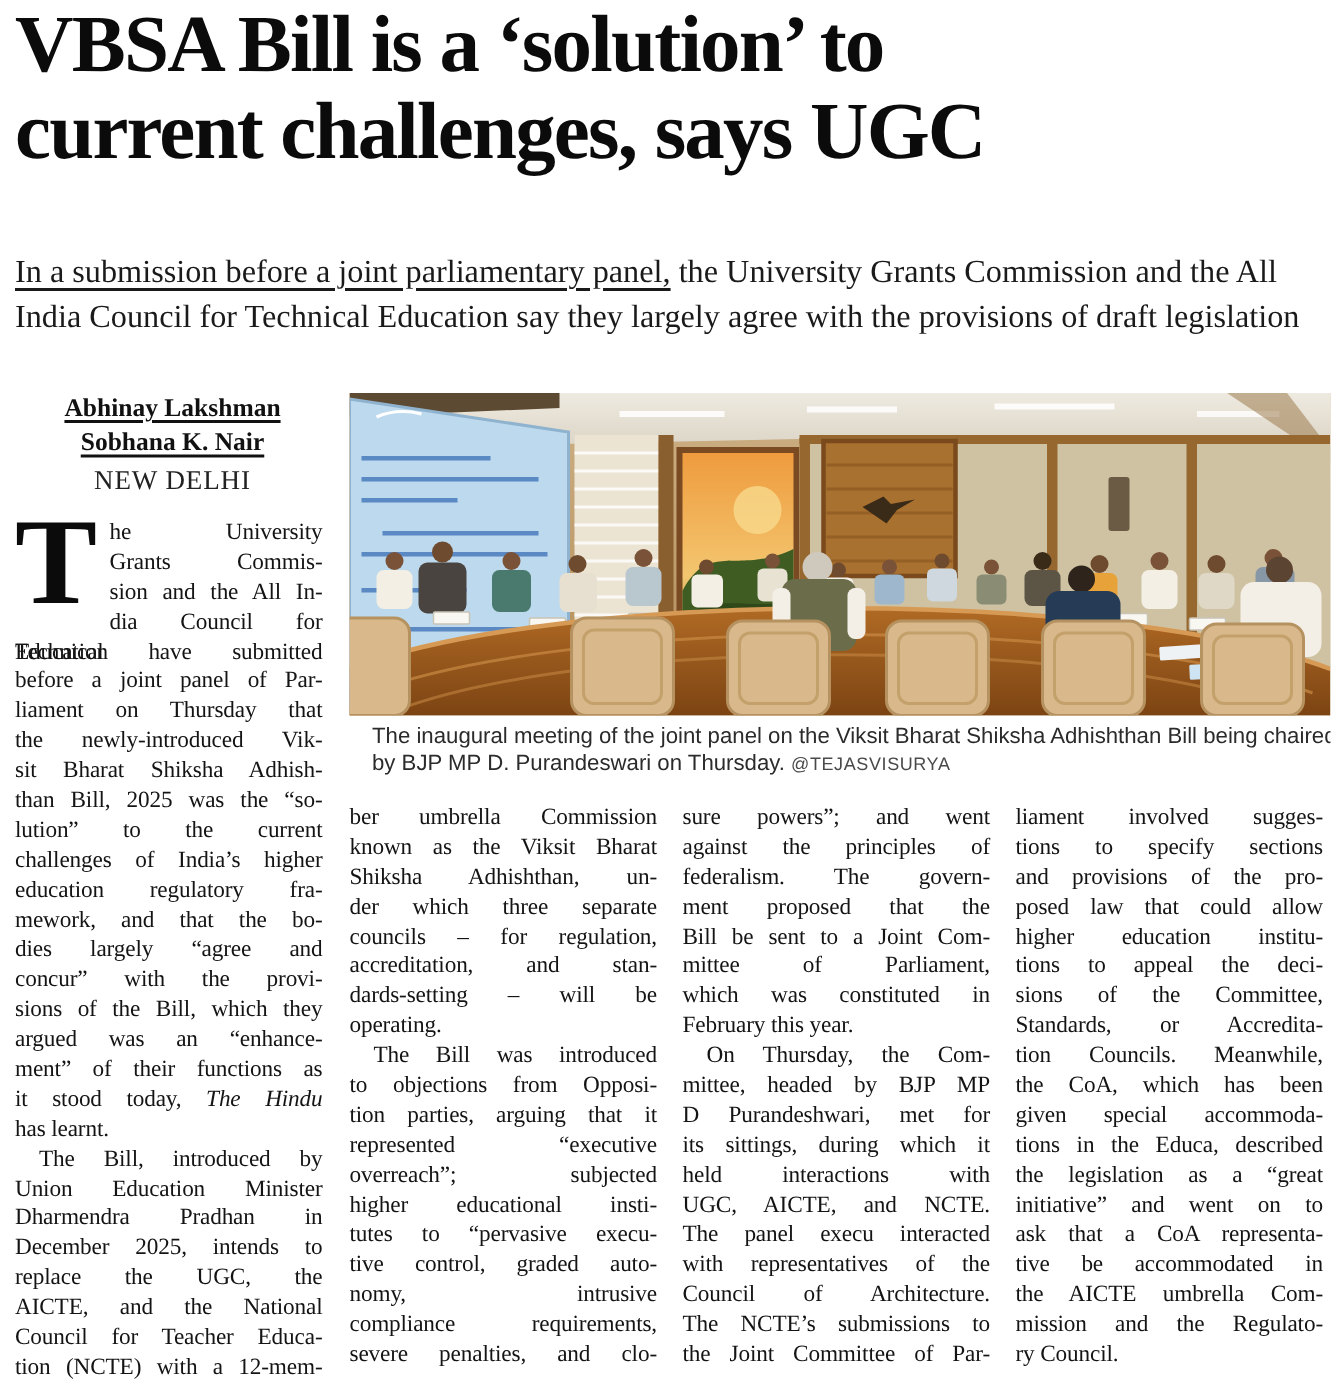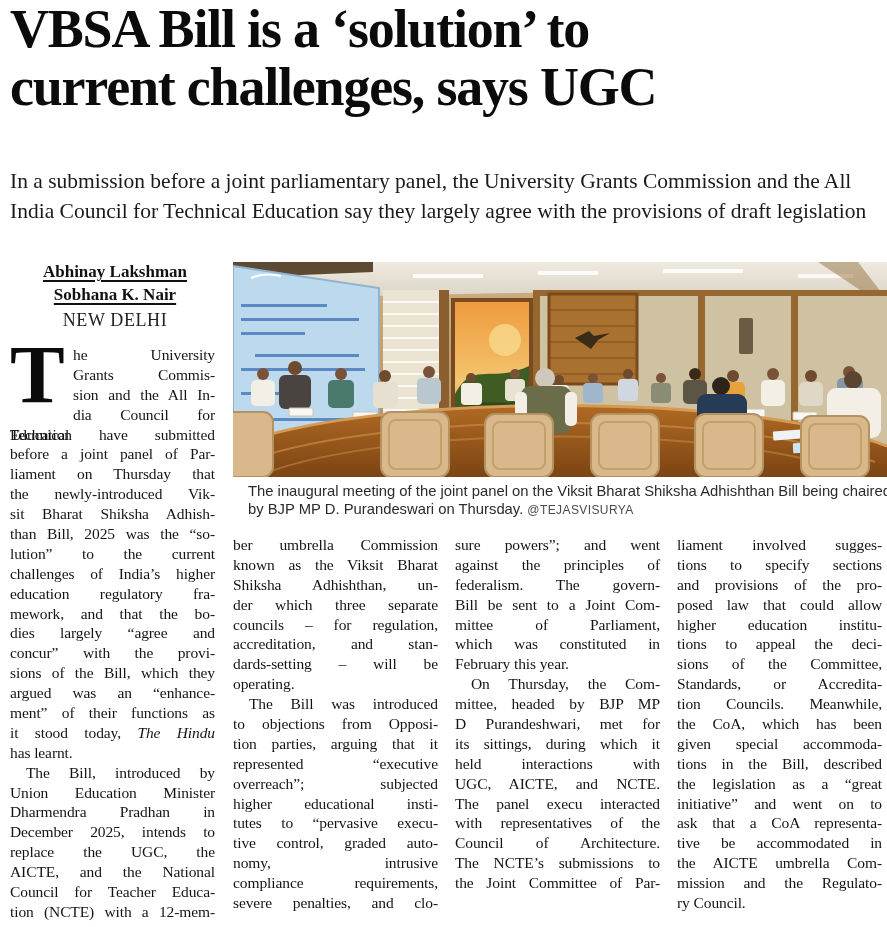--- a/index.html
+++ b/index.html
@@ -11,21 +11,21 @@
   #headline{position:absolute;left:10px;top:0px;width:872px;}
   .hl-line{
     font-family:"Liberation Serif", serif;font-weight:700;font-size:54px;
     line-height:58px;letter-spacing:-1.2px;color:#0b0b0b;white-space:nowrap;
   }
   
   #standfirst{
     position:absolute;left:10px;top:166px;width:874px;
     font-size:21.5px;line-height:30px;color:#1a1a1a;
   }
-  #standfirst .u{text-underline-offset:4px;text-decoration-thickness:1.5px;}
+  #standfirst .u{text-decoration:underline;text-underline-offset:4px;text-decoration-thickness:1.5px;}
   
   #byline{position:absolute;left:10px;top:260px;width:210px;text-align:center;}
   .author{
     font-weight:700;font-size:17px;line-height:23px;display:inline-block;
     text-decoration:underline;text-underline-offset:3px;text-decoration-thickness:1.5px;
   }
   .dateline{font-size:18px;letter-spacing:.6px;color:#222;margin-top:4px;}
   
   #photo{position:absolute;left:233px;top:262px;width:654px;height:215px;overflow:hidden;background:#b99668;}
   #photo svg{display:block;}
@@ -329,20 +329,21 @@
     <div class="tl">tutes to “pervasive execu-</div>
     <div class="tl">tive control, graded auto-</div>
     <div class="tl">nomy, intrusive</div>
     <div class="tl">compliance requirements,</div>
     <div class="tl">severe penalties, and clo-</div>
   </div>
 <div id="col3" class="col">
     <div class="tl">sure powers”; and went</div>
     <div class="tl">against the principles of</div>
     <div class="tl">federalism. The govern-</div>
+    <div class="tl">ment proposed that the</div>
     <div class="tl">Bill be sent to a Joint Com-</div>
     <div class="tl">mittee of Parliament,</div>
     <div class="tl">which was constituted in</div>
     <div class="tl pend">February this year.</div>
     <div class="tl ind">On Thursday, the Com-</div>
     <div class="tl">mittee, headed by BJP MP</div>
     <div class="tl">D Purandeshwari, met for</div>
     <div class="tl">its sittings, during which it</div>
     <div class="tl">held interactions with</div>
     <div class="tl">UGC, AICTE, and NCTE.</div>
@@ -357,21 +358,21 @@
     <div class="tl">tions to specify sections</div>
     <div class="tl">and provisions of the pro-</div>
     <div class="tl">posed law that could allow</div>
     <div class="tl">higher education institu-</div>
     <div class="tl">tions to appeal the deci-</div>
     <div class="tl">sions of the Committee,</div>
     <div class="tl">Standards, or Accredita-</div>
     <div class="tl">tion Councils. Meanwhile,</div>
     <div class="tl">the CoA, which has been</div>
     <div class="tl">given special accommoda-</div>
-    <div class="tl">tions in the Bill, described</div>
+    <div class="tl">tions in the Educa, described</div>
     <div class="tl">the legislation as a “great</div>
     <div class="tl">initiative” and went on to</div>
     <div class="tl">ask that a CoA representa-</div>
     <div class="tl">tive be accommodated in</div>
     <div class="tl">the AICTE umbrella Com-</div>
     <div class="tl">mission and the Regulato-</div>
     <div class="tl pend">ry Council.</div>
   </div>
 
 </body></html>

